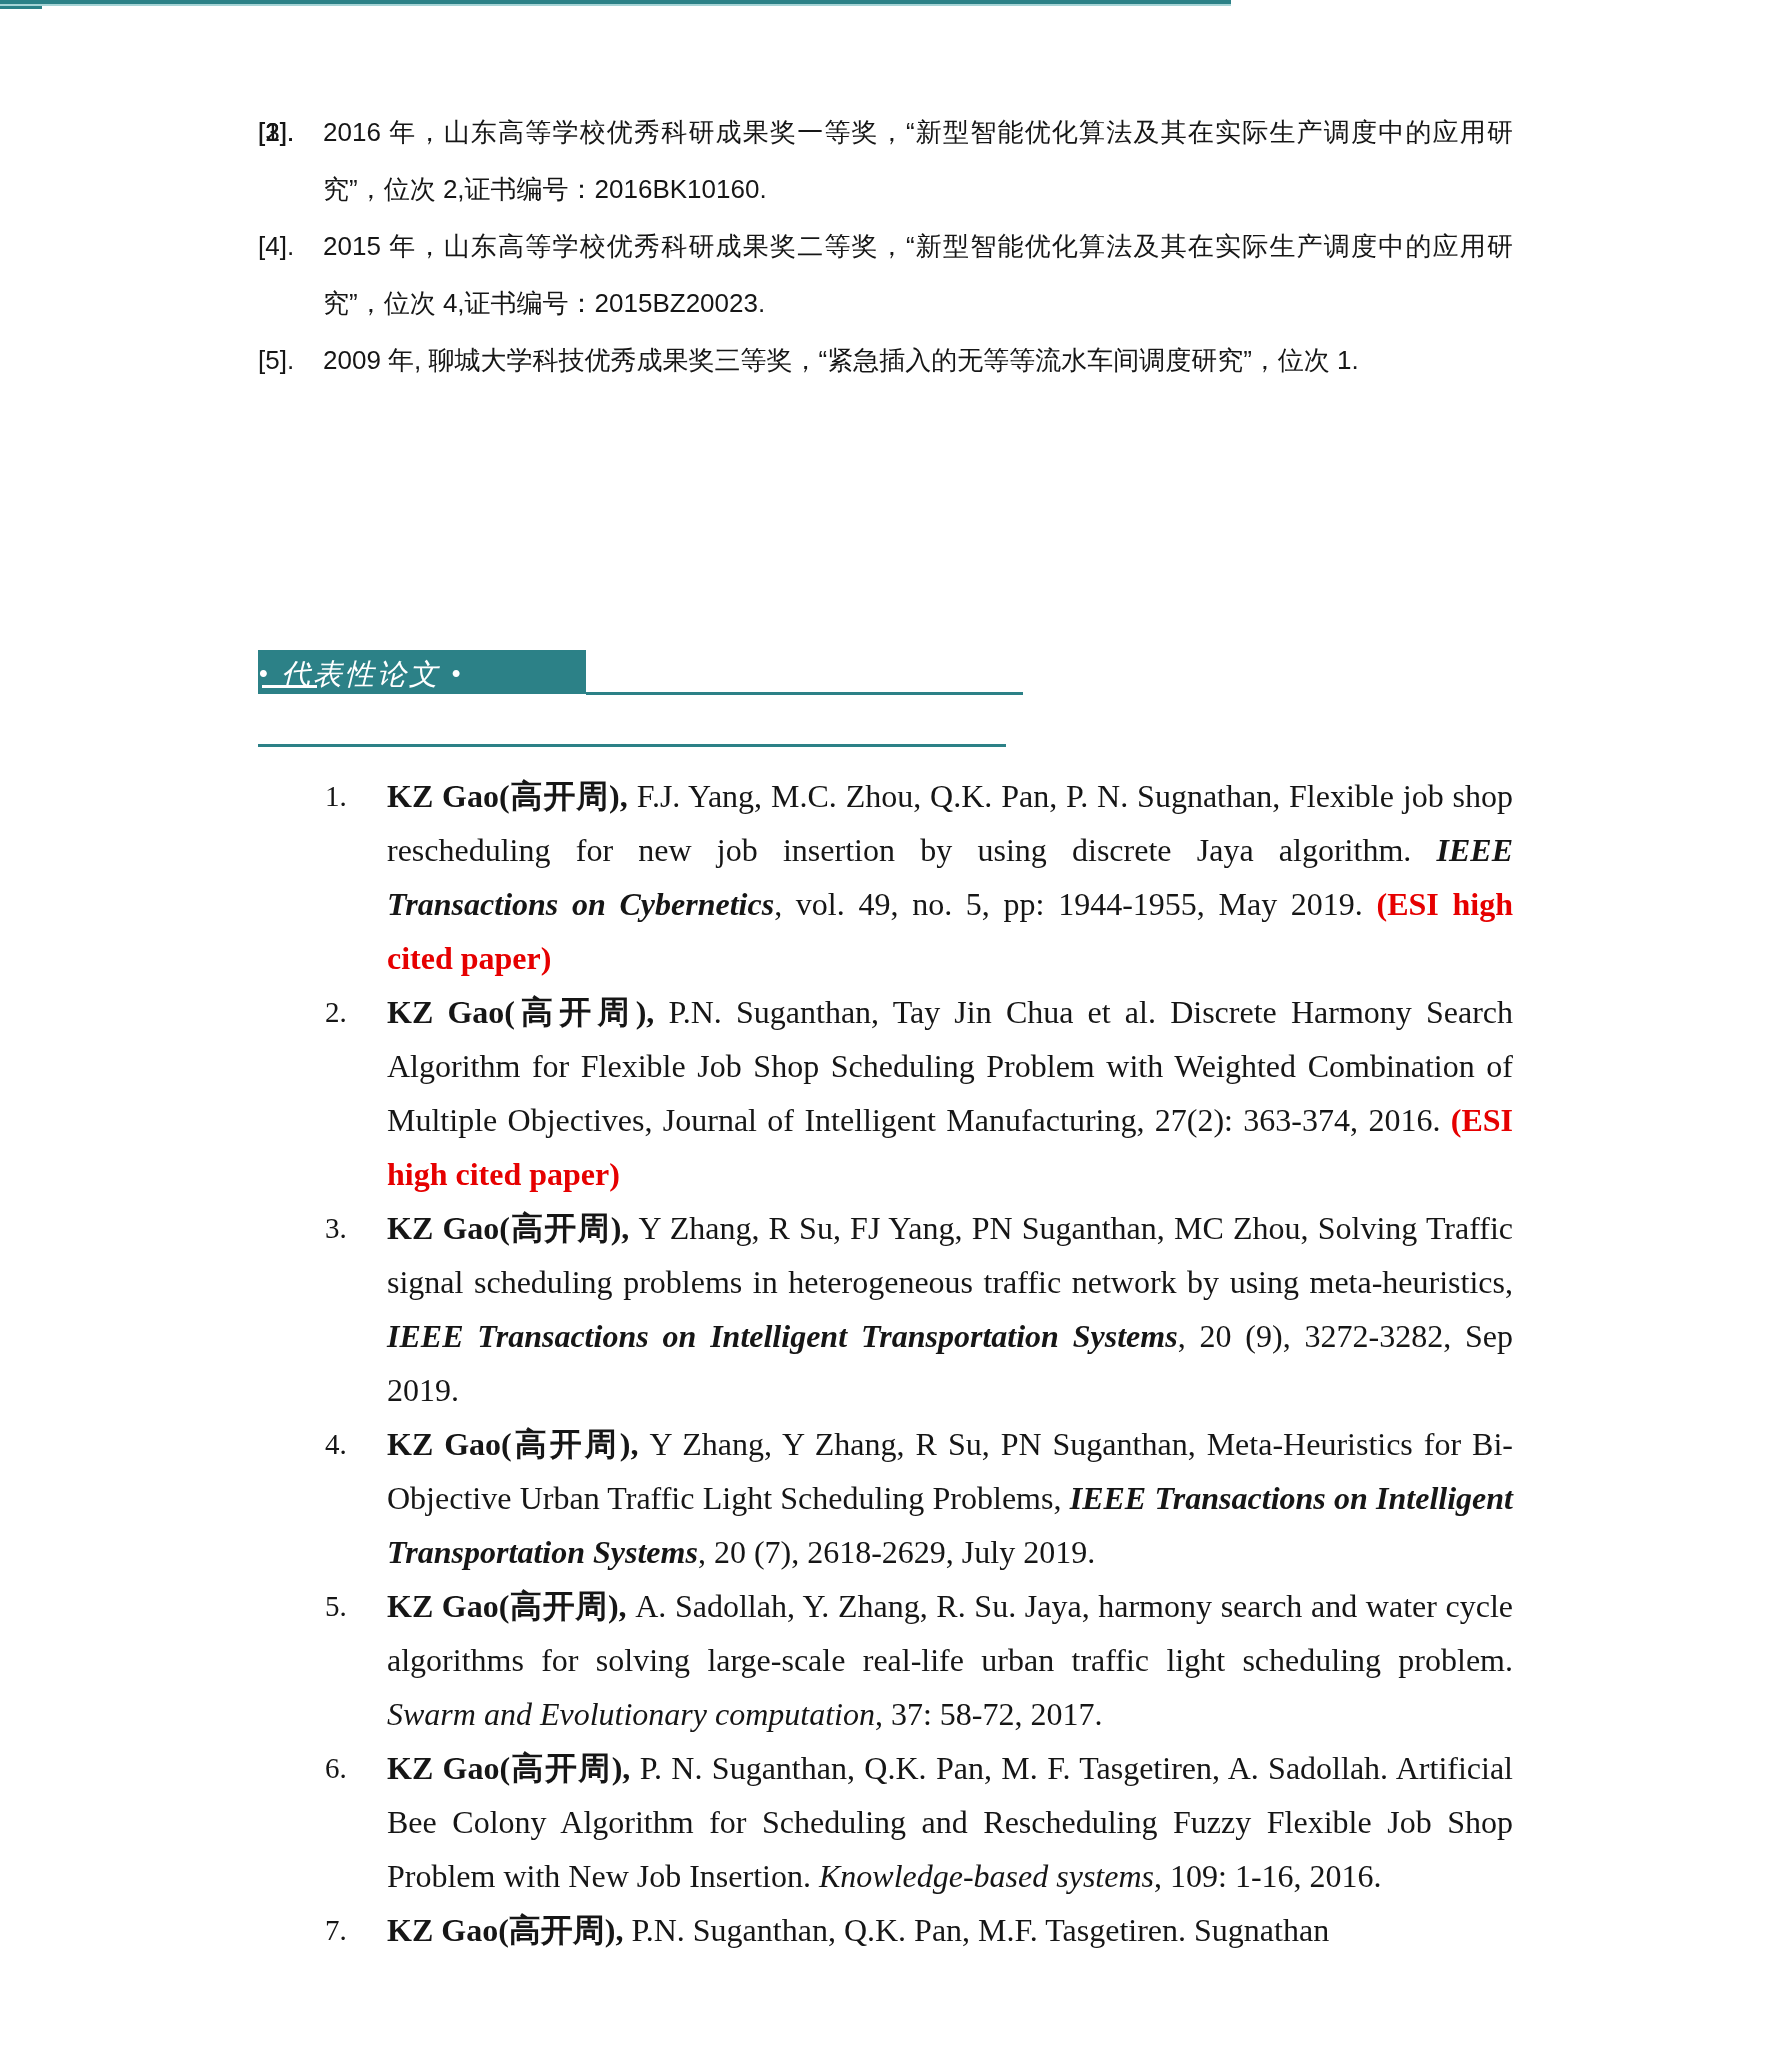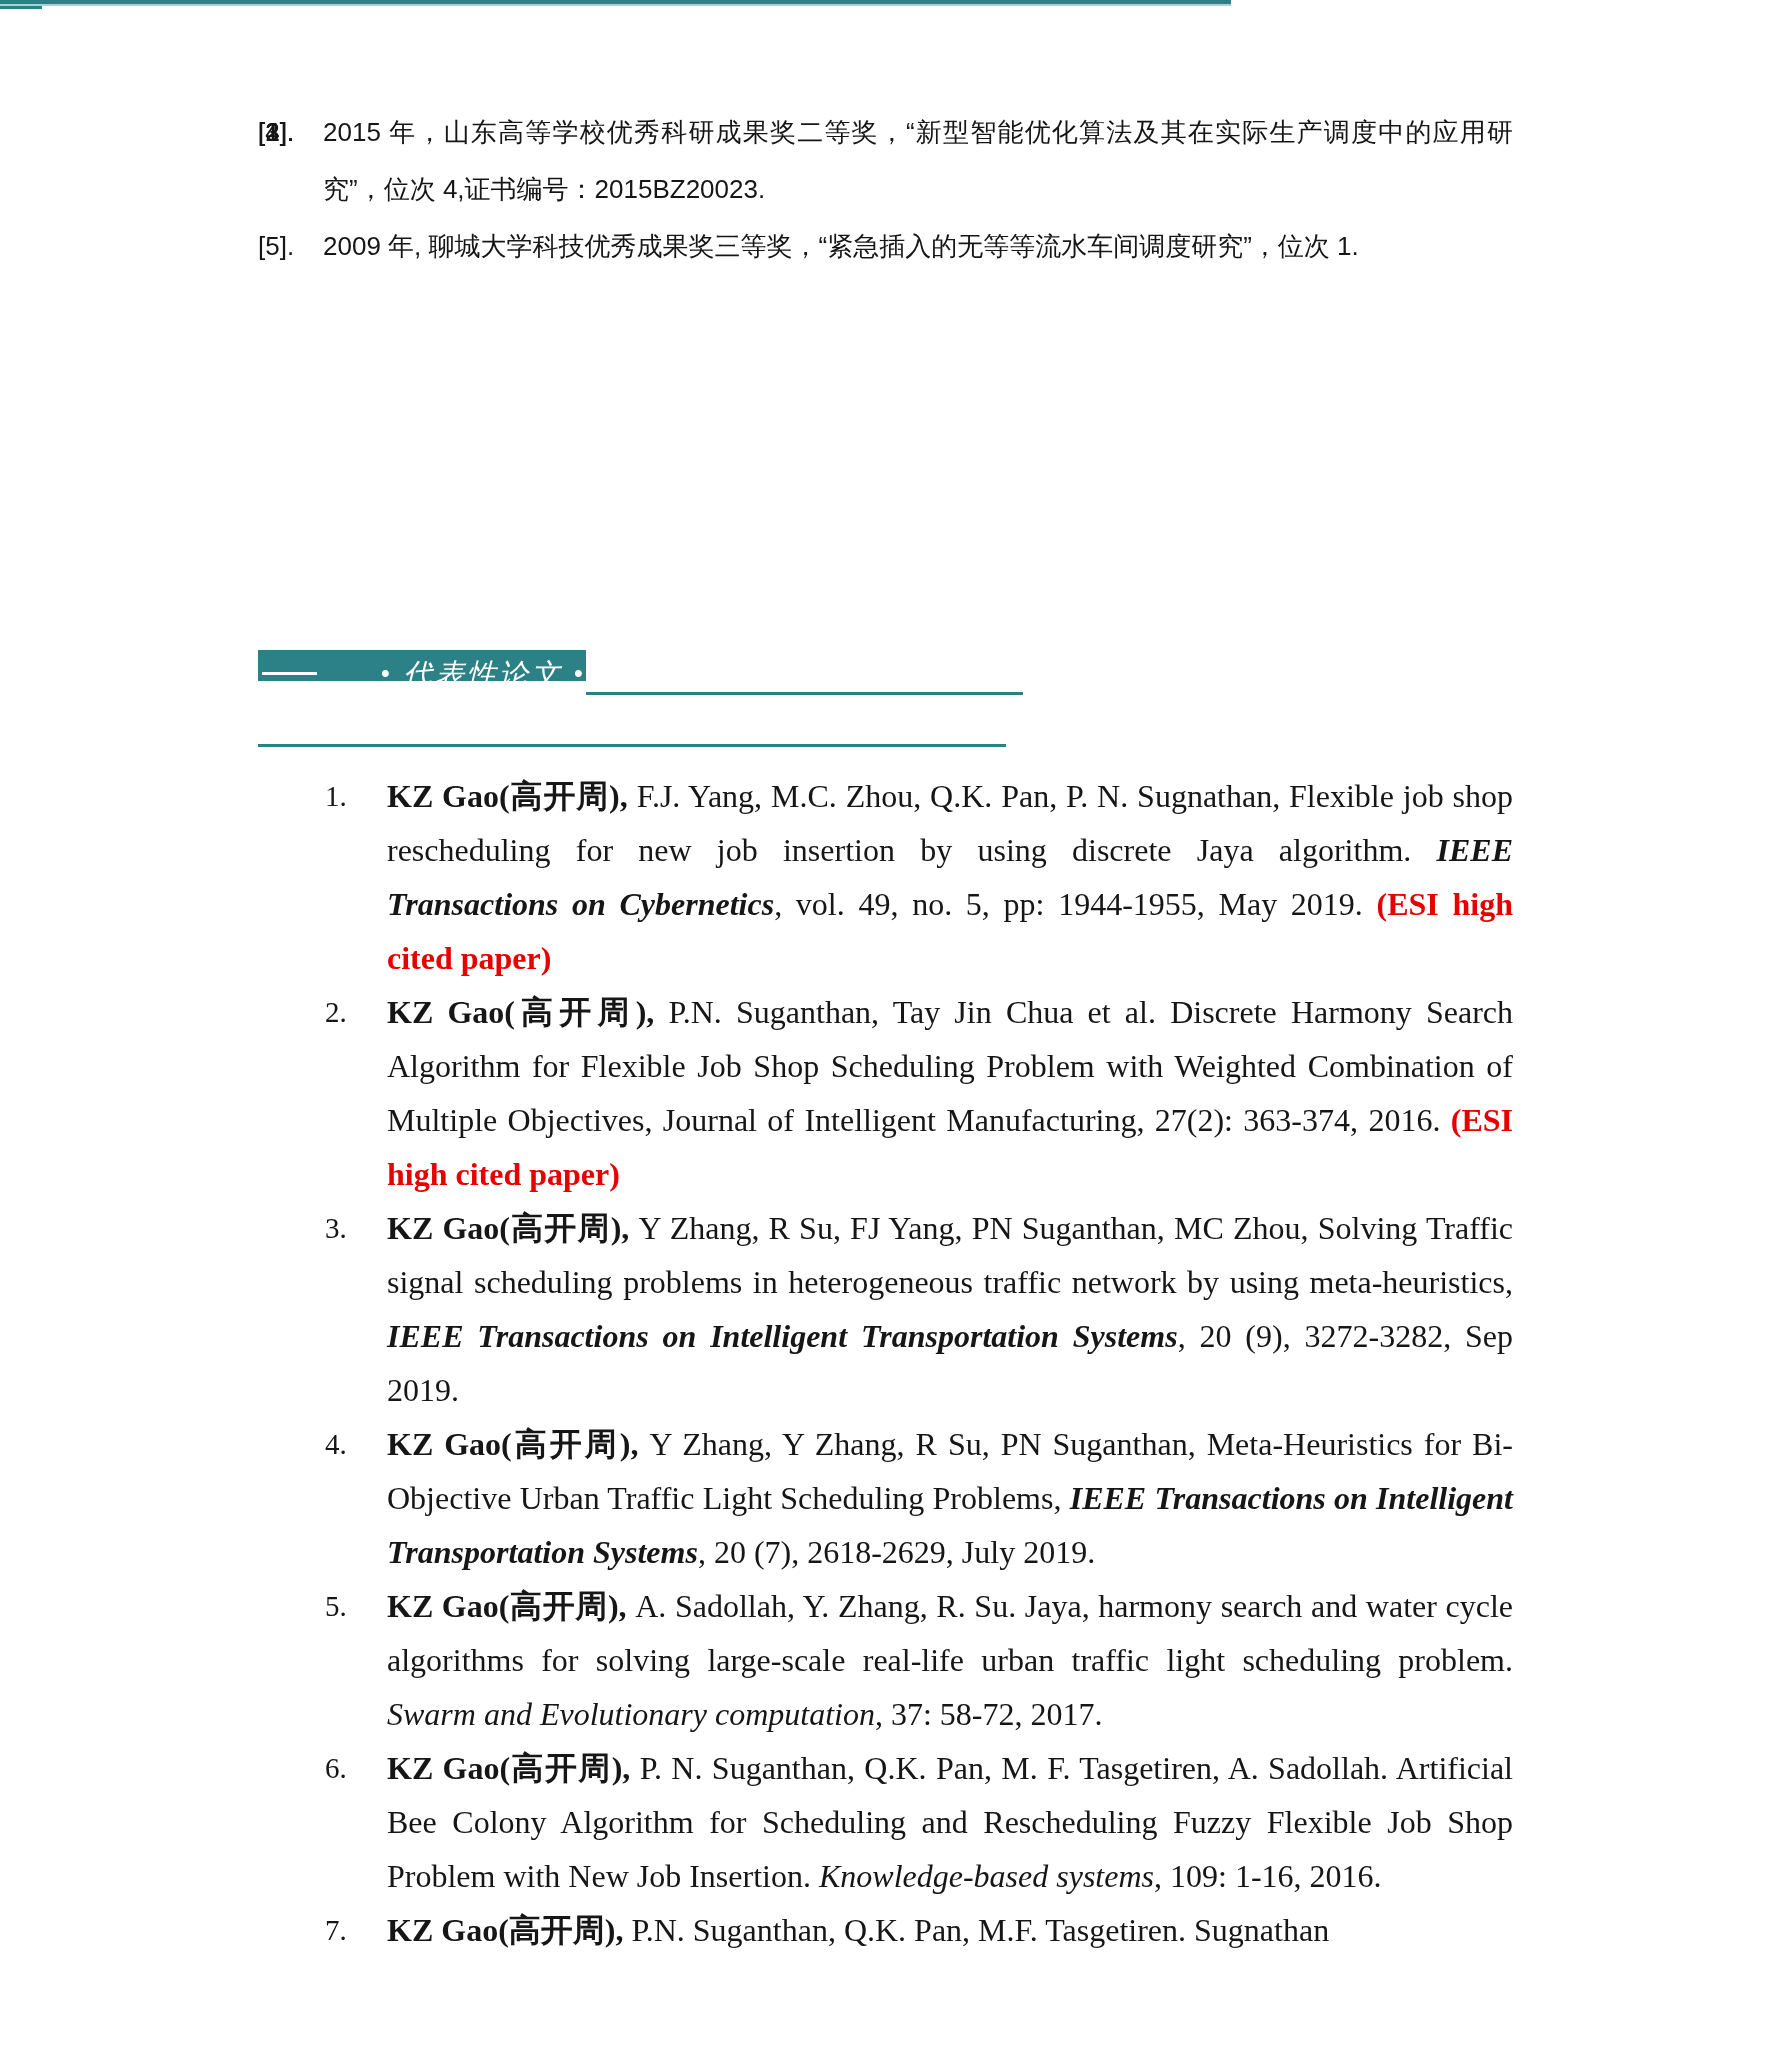--- a/index.html
+++ b/index.html
@@ -27,22 +27,22 @@
     font-size: 26px;
     line-height: 57px;
     text-align: justify;
   }
   .award-item { position: relative; padding-left: 65px; }
   .award-label { position: absolute; left: 0; top: 0; }
 
   
   .section-badge {
     position: absolute;
-    top: 650px; left: 258px; width: 328px; height: 31px;
-    text-align: right;
+    top: 650px; left: 258px; width: 328px; height: 44px;
+    text-align: left;
   }
   .section-badge-bg { position: absolute; inset: 0; }
   .section-title {
     position: relative;
     color: #ffffff;
     font-style: italic;
     font-size: 29px;
     line-height: 48px;
     letter-spacing: 2.9px;
     font-family: "Liberation Serif", serif;
@@ -73,21 +73,21 @@
 
 <div class="page">
 
   <div class="top-rule-dark"></div>
   <div class="top-rule-light"></div>
   <div class="top-rule-short"></div>
 
   <div class="awards">
       <div class="award-item"><span class="award-label">[1].</span></div>
       <div class="award-item"><span class="award-label">[2].</span></div>
-      <div class="award-item"><span class="award-label">[3].</span></div>
+      <div class="award-item"><span class="award-label">[3].</span><span class="award-text">2016 年，山东高等学校优秀科研成果奖一等奖，“新型智能优化算法及其在实际生产调度中的应用研究”，位次 2,证书编号：2016BK10160.</span></div>
       <div class="award-item"><span class="award-label">[4].</span><span class="award-text">2015 年，山东高等学校优秀科研成果奖二等奖，“新型智能优化算法及其在实际生产调度中的应用研究”，位次 4,证书编号：2015BZ20023.</span></div>
       <div class="award-item"><span class="award-label">[5].</span><span class="award-text">2009 年, 聊城大学科技优秀成果奖三等奖，“紧急插入的无等等流水车间调度研究”，位次 1.</span></div>
     </div>
 
   <div class="section-badge">
     <div class="section-badge-bg" style="background: rgb(44, 129, 135);"></div>
     <div class="section-title">• 代表性论文 •</div>
     <div class="badge-white-dash"></div>
   </div>
   <div class="rule header-rule-right" style="background: rgb(44, 129, 135);"></div>

